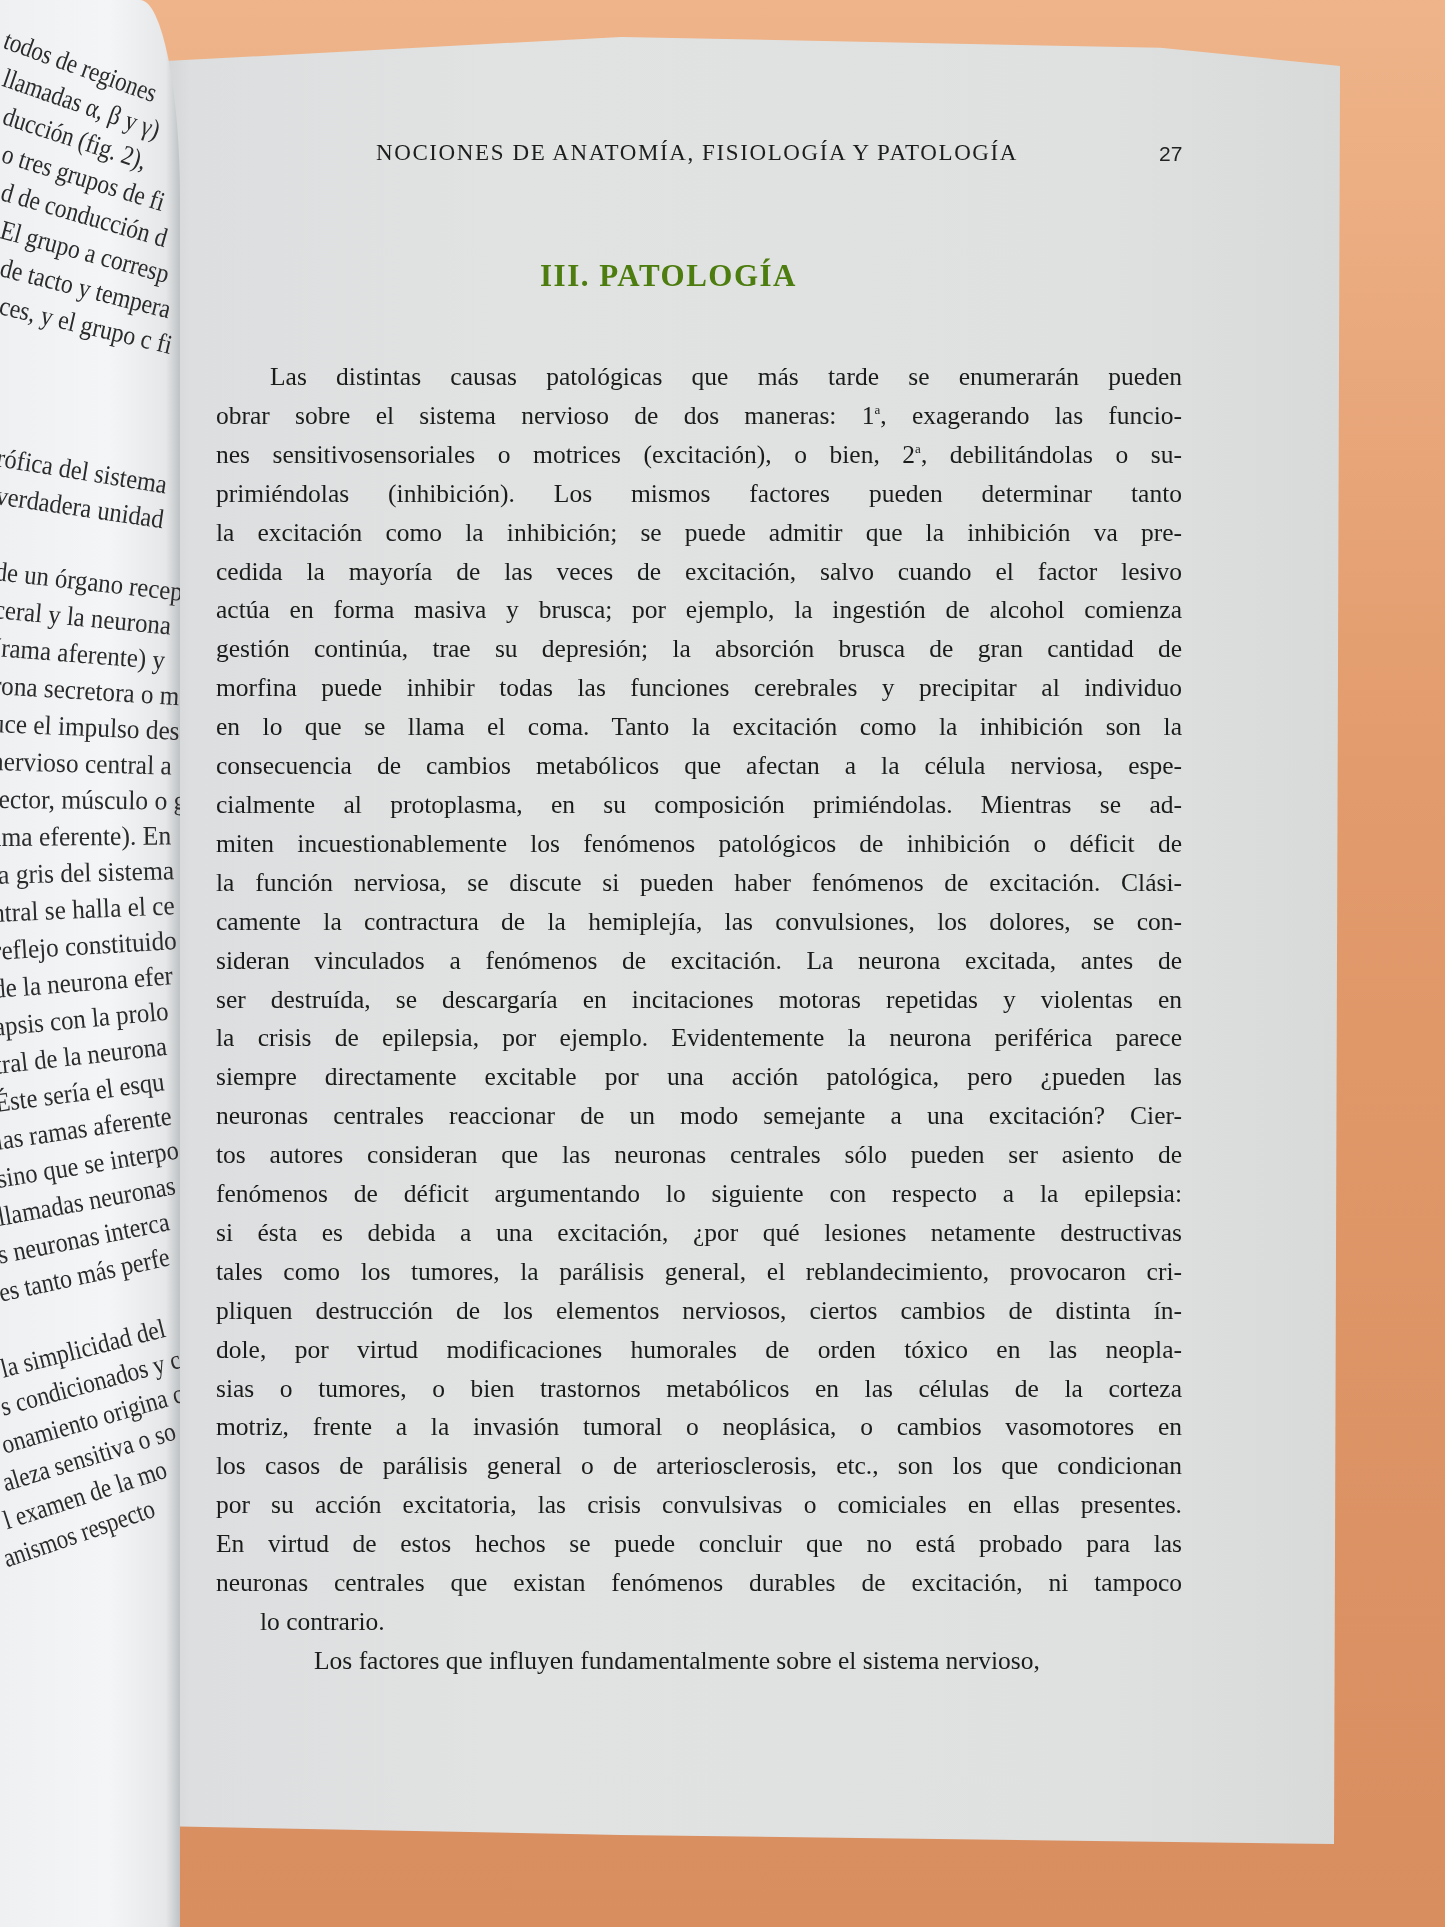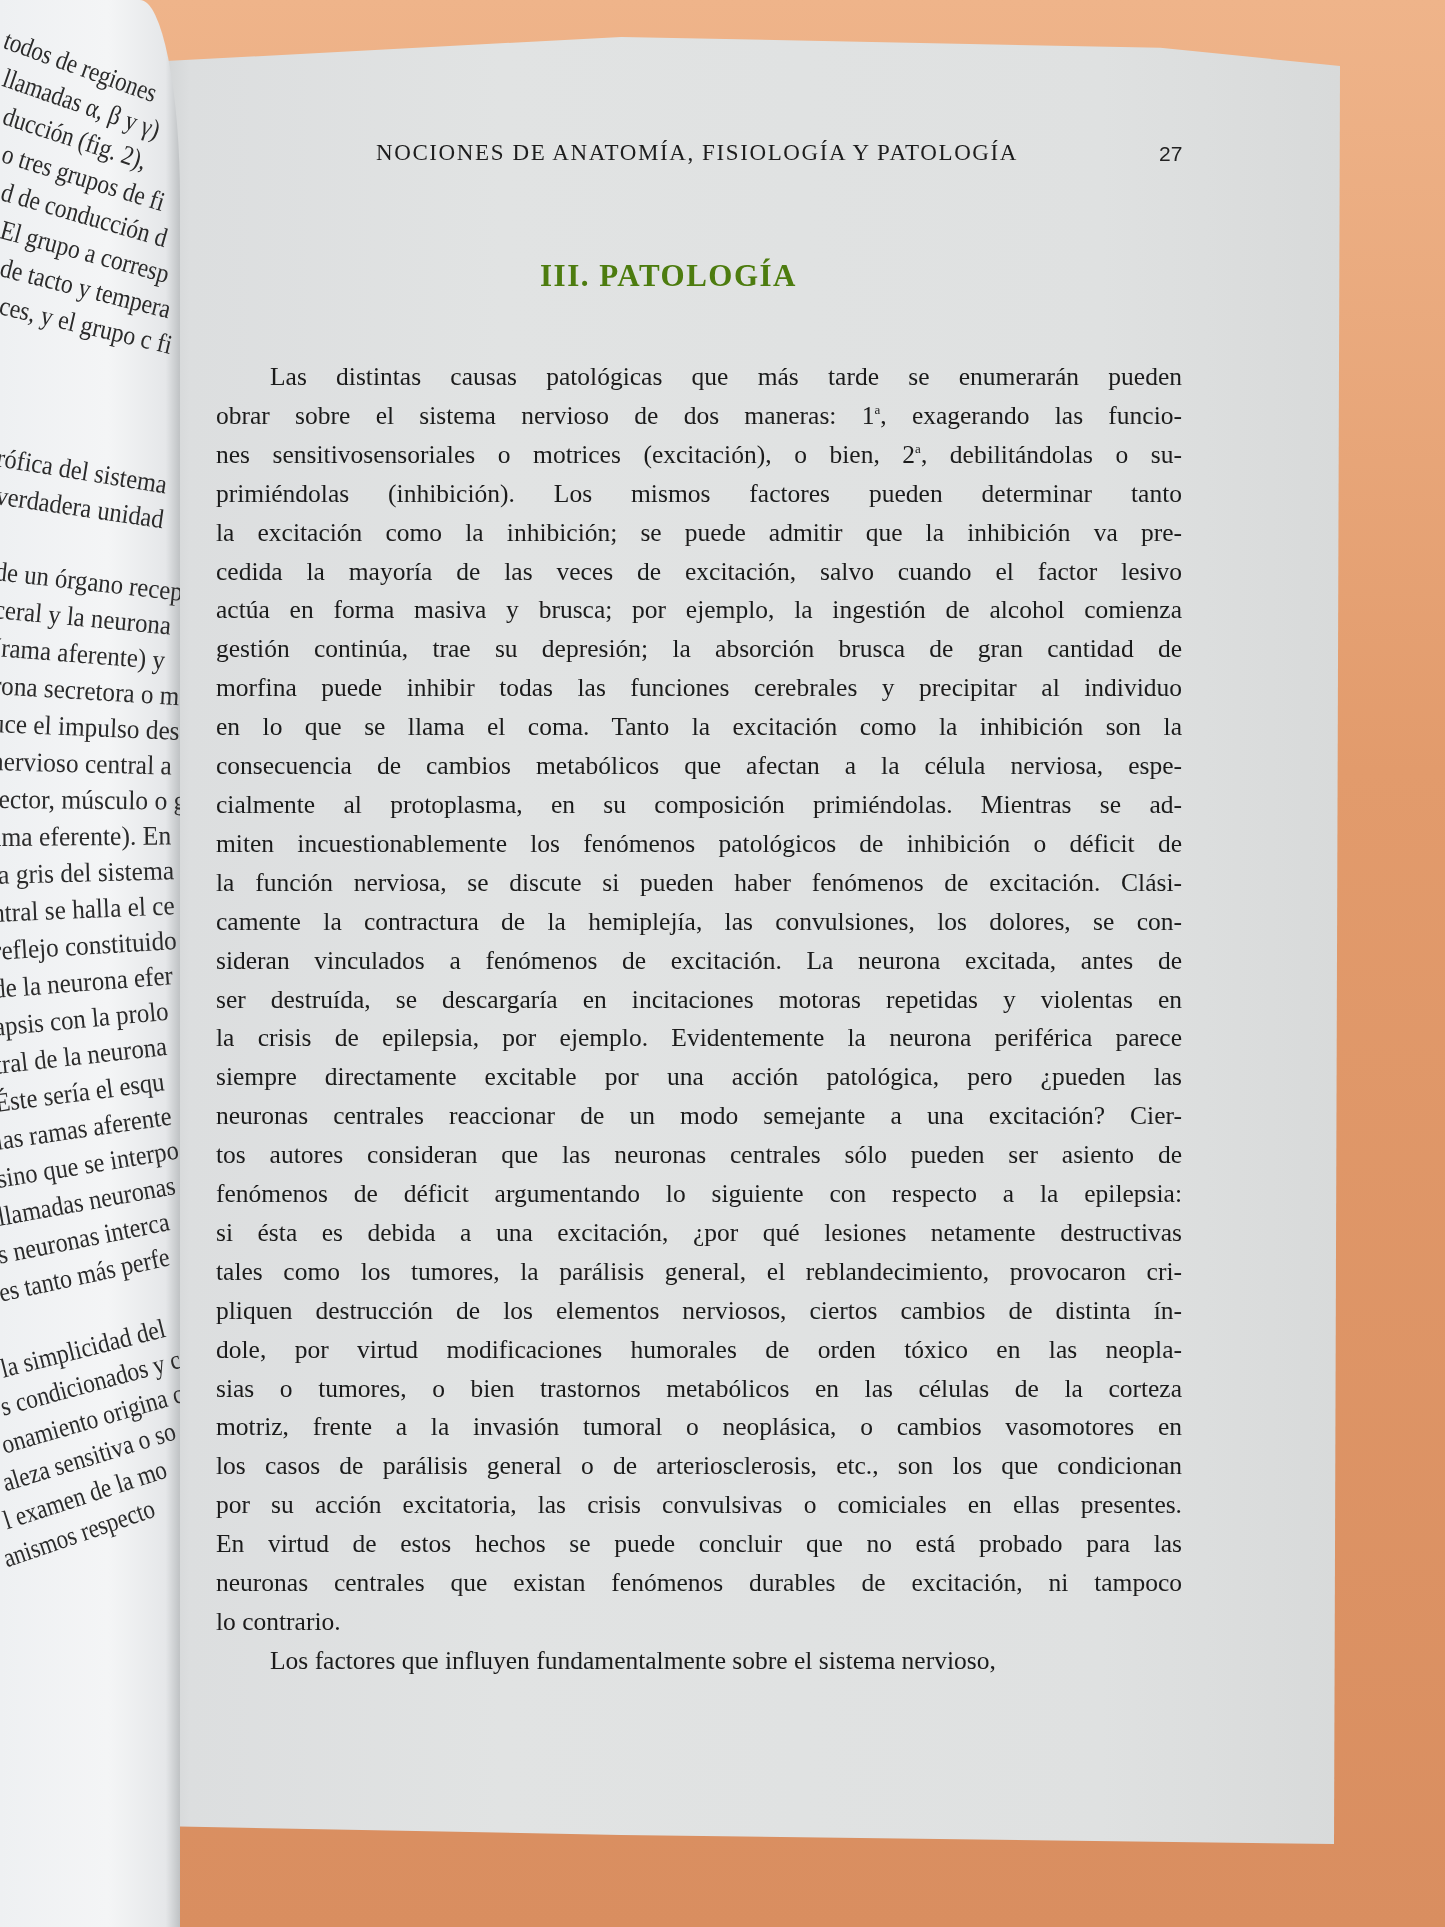--- a/index.html
+++ b/index.html
@@ -39,21 +39,21 @@
   .section-title {
     position: absolute; left: 540px; top: 258px; font-size: 31px;
     font-weight: bold; letter-spacing: 1.5px; color: #4d7c0f;
   }
   .body-text {
     position: absolute; left: 216px; top: 358px; width: 966px;
     font-size: 25.5px; line-height: 38.9px; color: #1b1b1b;
     text-align: justify;
   }
   .body-text .line { display: block; text-align-last: justify; white-space: nowrap; }
-  .body-text .line.last { text-align-last: left; }
+  .body-text .line.last { text-align-last: left; margin-left: 44px; }
   .body-text .indent { padding-left: 54px; }
   sup { font-size: 13px; vertical-align: 10px; line-height: 0; }
 </style>
 </head>
 <body>
 
 <div class="left-page">
   <div class="left-lines" id="left-lines">
       <div style="transform: rotate(20deg) scaleX(0.85); margin-left: 15px;">todos de regiones</div>
       <div style="transform: rotate(19.0244deg) scaleX(0.854878); margin-left: 14.2683px;">llamadas α, β y γ)</div>

